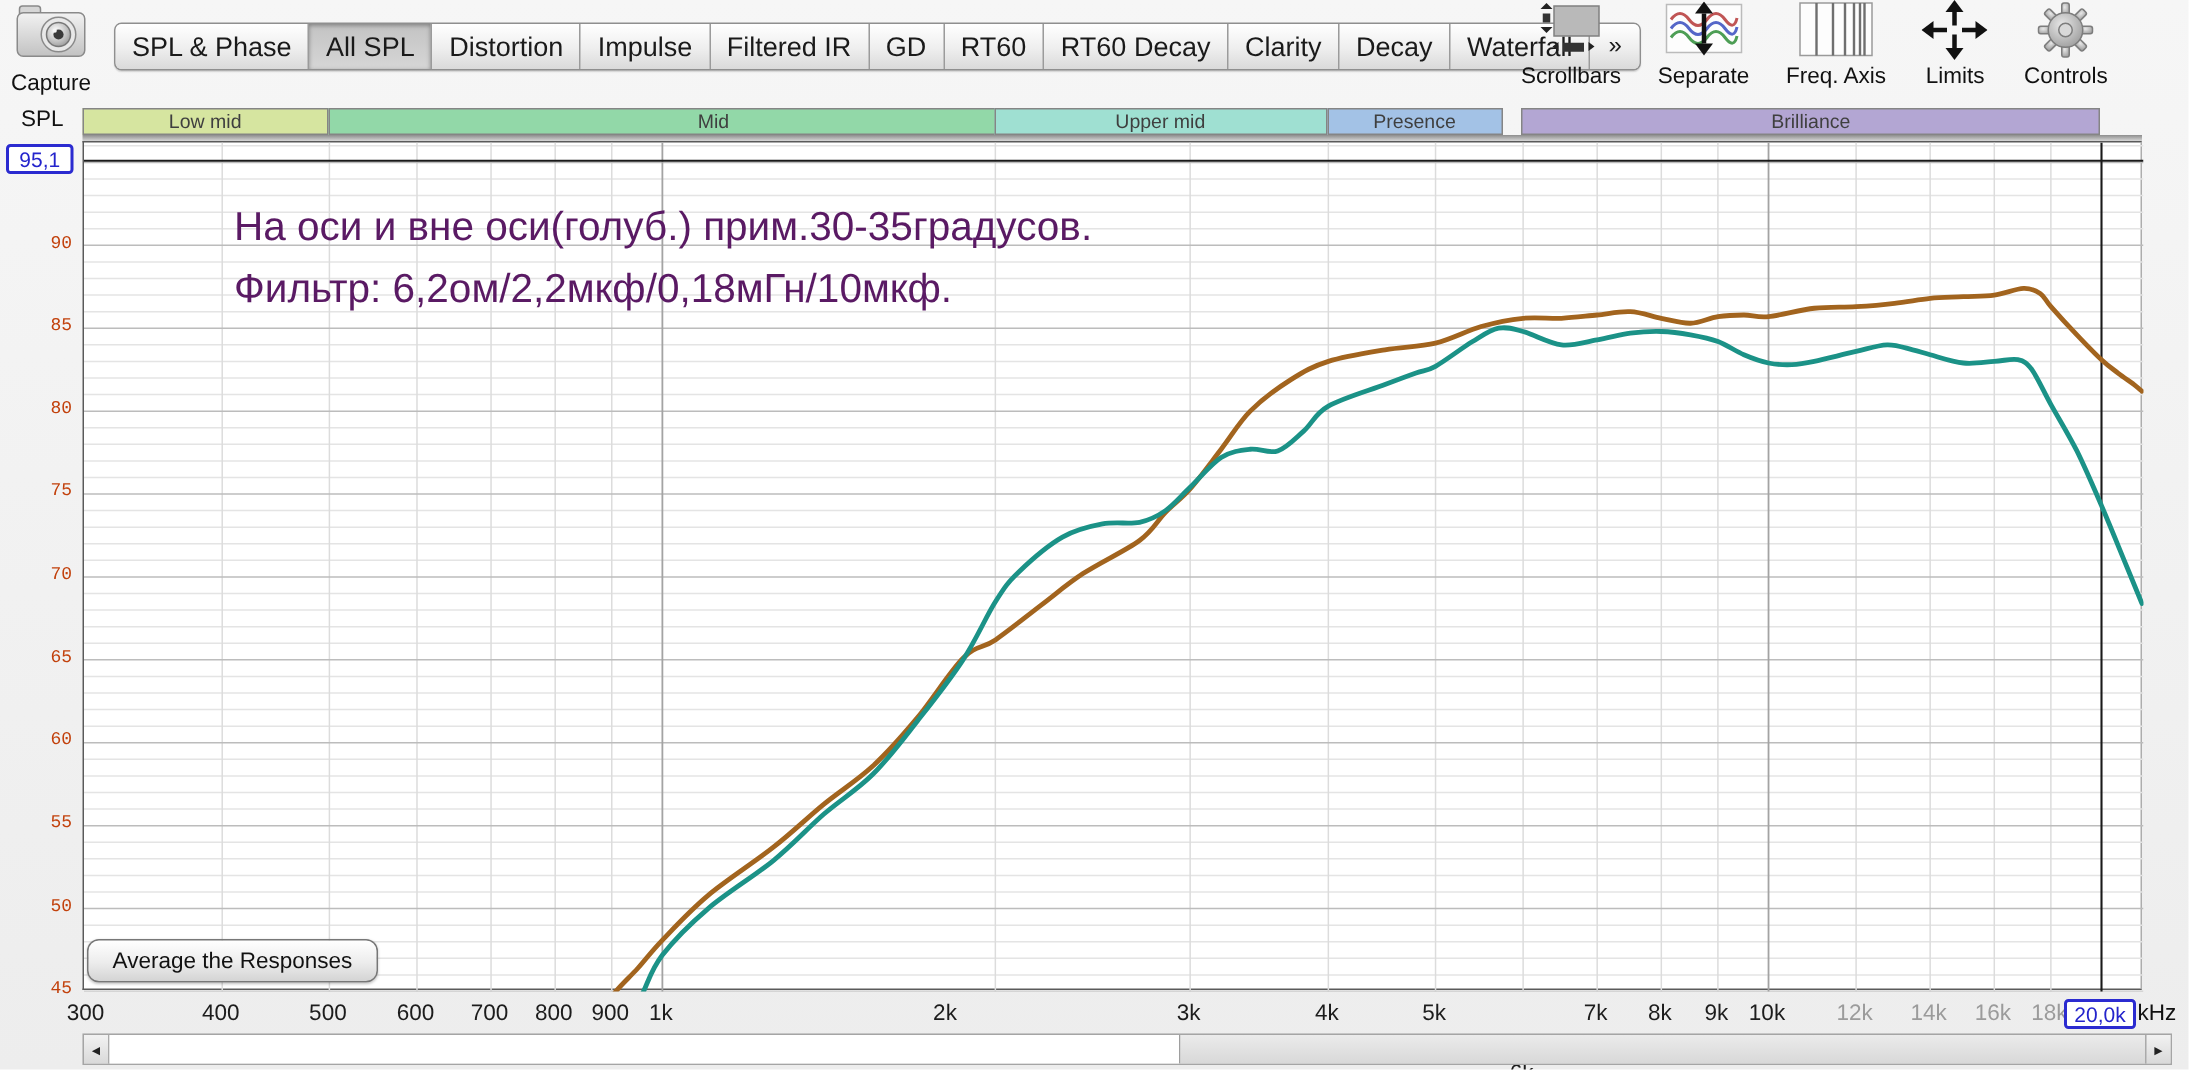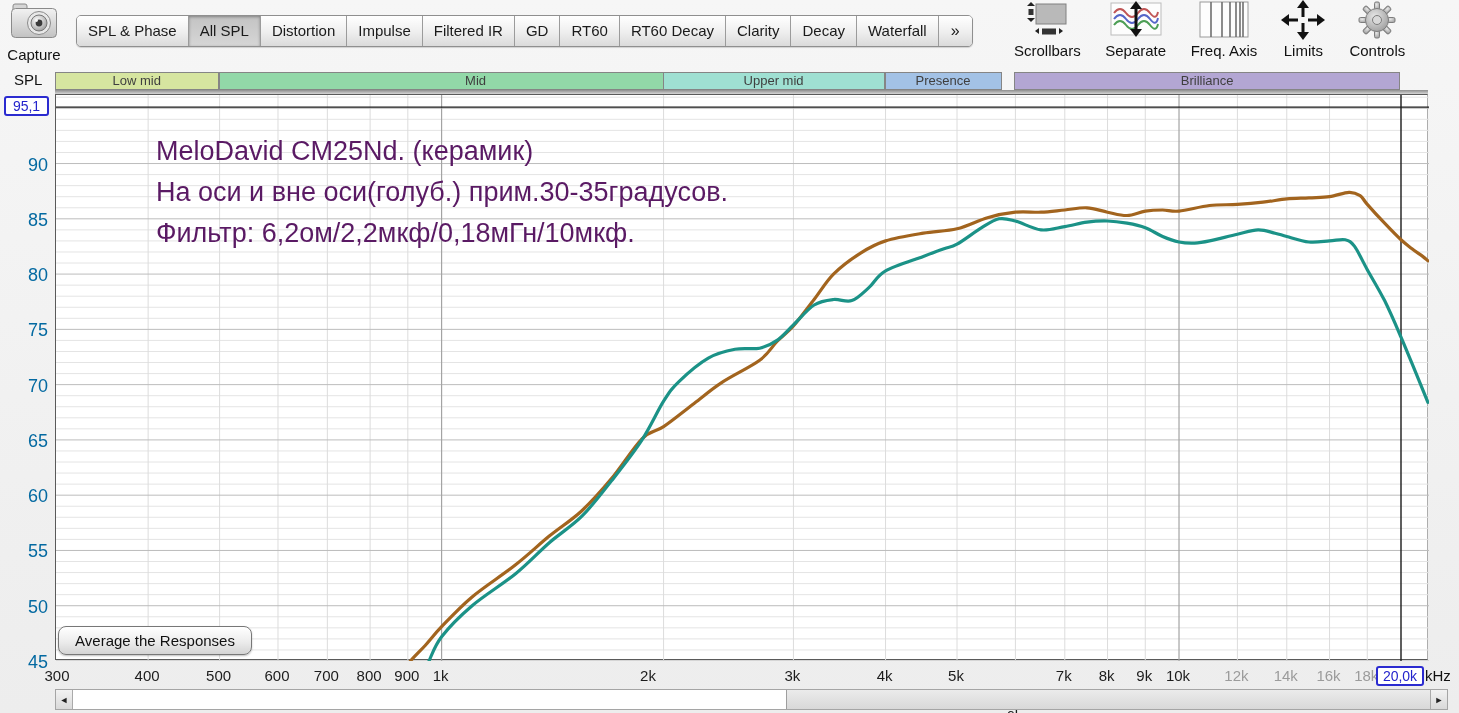--- a/index.html
+++ b/index.html
@@ -13,21 +13,21 @@
 
   
   .capture { position:absolute; left:5px; top:2px; width:58px; text-align:center; cursor:default; }
   .capture .cap-label { font-size:15px; color:#111; margin-top:2px; }
   .tabbar {
     position:absolute; left:76px; top:15px; height:32px;
     display:inline-flex; border:1px solid #8f8f8f; border-radius:5px;
     overflow:hidden; background:#e8e8e8; box-shadow:0 1px 1px rgba(0,0,0,.15);
   }
   .tab {
-    height:30px; line-height:30px; padding:0 11px; font-size:15px; color:#1a1a1a;
+    height:30px; line-height:30px; padding:0 11px; font-size:18px; color:#1a1a1a;
     background: linear-gradient(#ffffff, #eeeeee 55%, #dadada);
     border-left:1px solid #9b9b9b; white-space:nowrap; cursor:default;
   }
   .tab:first-child { border-left:none; }
   .tab.active {
     background: linear-gradient(#c3c3c3, #d6d6d6);
     box-shadow: inset 0 1px 3px rgba(0,0,0,.35);
   }
   .tab.overflow { font-size:16px; padding:0 12px; }
   .tools { position:absolute; left:1002px; top:0; display:flex; align-items:flex-start; }
@@ -44,21 +44,21 @@
 
   
   .plot {
     position:absolute; left:55px; top:94px; width:1373px; height:566px;
     background:#ffffff; border:1px solid #5a5a5a; border-right-color:#adadad;
   }
   .plot svg { position:absolute; left:0; top:0; }
   .annotation { position:absolute; left:100px; top:36px; font-size:27px; line-height:41px;
     color:#5a1a64; white-space:nowrap; pointer-events:none; }
 
-  .ytick { position:absolute; left:0; width:48px; text-align:right; font-size:18px; color:#0369a1; }
+  .ytick { position:absolute; left:0; width:48px; text-align:right; font-size:12px; color:#c2410c;font-family:Liberation Mono, monospace; }
   .xtick { position:absolute; top:667px; transform:translateX(-50%); font-size:15px; color:#1c1c1c; white-space:nowrap; }
   .xtick.muted { color:#9b9b9b; }
   .limit-box {
     position:absolute; background:#ffffff; border:2px solid #2b2bd0; border-radius:3px;
     color:#2424cc; font-size:14px; text-align:center; line-height:16px; z-index:5;
   }
   .khz { position:absolute; left:1425px; top:667px; font-size:15px; color:#111; }
 
   .avg-btn {
     position:absolute; left:58px; top:626px; width:194px; height:29px;
@@ -296,21 +296,20 @@
         <line x1="0" y1="68.5390625" x2="1373" y2="68.5390625" stroke="#bcbcbc" stroke-width="1"></line>
         <line x1="0" y1="13.265625" x2="1373" y2="13.265625" stroke="#bcbcbc" stroke-width="1"></line>
         <line x1="385.58503318424744" y1="0" x2="385.58503318424744" y2="568" stroke="#a3a3a3" stroke-width="1.2"></line>
         <line x1="1123.0122792994414" y1="0" x2="1123.0122792994414" y2="568" stroke="#a3a3a3" stroke-width="1.2"></line>
         <line x1="0" y1="12.160156250000114" x2="1373" y2="12.160156250000114" stroke="#1a1a1a" stroke-width="1.4"></line>
         <line x1="1345" y1="0" x2="1345" y2="568" stroke="#1a1a1a" stroke-width="1.4"></line>
         <path d="M344.6,582.6 C346.1,580.0 349.5,572.4 353.6,567.1 C357.7,561.8 363.8,556.4 369.2,550.5 C374.5,544.6 377.8,539.8 385.6,531.7 C393.4,523.6 403.8,512.2 416.1,501.9 C428.4,491.6 446.7,480.0 459.6,469.8 C472.5,459.7 482.3,450.1 493.3,441.1 C504.4,432.1 515.6,425.2 525.9,415.7 C536.3,406.1 545.5,395.6 555.5,383.6 C565.5,371.6 577.4,352.5 586.0,343.8 C594.7,335.1 598.9,337.5 607.6,331.6 C616.2,325.7 628.4,315.8 638.1,308.4 C647.8,301.1 655.0,294.6 666.0,287.4 C676.9,280.2 694.5,272.1 703.7,265.3 C712.9,258.5 715.4,252.2 721.0,246.5 C726.6,240.8 731.2,238.0 737.4,231.0 C743.6,224.0 751.4,213.2 758.1,204.5 C764.8,195.9 769.8,186.8 777.5,179.1 C785.3,171.3 795.9,163.6 804.6,158.1 C813.3,152.6 819.1,149.2 829.6,145.9 C840.0,142.6 855.4,140.2 867.3,138.2 C879.2,136.2 890.3,136.3 901.0,133.8 C911.7,131.2 921.8,125.5 931.5,122.7 C941.3,119.9 950.5,118.1 959.4,117.2 C968.3,116.3 976.8,117.5 985.0,117.2 C993.3,116.8 1001.1,115.7 1008.8,115.0 C1016.4,114.2 1023.8,112.4 1030.9,112.8 C1038.0,113.1 1044.9,115.9 1051.5,117.2 C1058.2,118.5 1064.7,120.7 1071.0,120.5 C1077.3,120.3 1083.3,117.0 1089.3,116.1 C1095.2,115.2 1101.0,115.0 1106.6,115.0 C1112.2,115.0 1115.2,116.8 1123.0,116.1 C1130.8,115.3 1143.8,111.7 1153.5,110.5 C1163.3,109.4 1172.5,110.0 1181.4,109.4 C1190.3,108.9 1198.8,108.2 1207.0,107.2 C1215.3,106.3 1223.1,104.7 1230.8,103.9 C1238.4,103.2 1245.7,103.2 1252.9,102.8 C1260.0,102.4 1266.9,102.6 1273.5,101.7 C1280.2,100.8 1287.9,97.5 1293.0,97.3 C1298.0,97.1 1301.0,98.6 1304.1,100.6 C1307.1,102.6 1307.2,104.8 1311.3,109.4 C1315.3,114.0 1322.9,122.3 1328.6,128.2 C1334.2,134.1 1340.4,140.6 1345.0,144.8 C1349.6,149.1 1352.4,150.9 1356.0,153.7 C1359.6,156.4 1364.0,159.4 1366.7,161.4 C1369.3,163.4 1371.0,165.1 1371.9,165.8" fill="none" stroke="#a2641e" stroke-width="3.2" stroke-linecap="round" stroke-linejoin="round"></path>
         <path d="M365.8,582.6 C366.9,580.0 369.2,573.9 372.5,567.1 C375.8,560.3 378.3,551.1 385.6,541.7 C392.9,532.3 403.8,521.2 416.1,510.7 C428.4,500.2 446.7,489.2 459.6,478.7 C472.5,468.2 482.3,457.3 493.3,447.7 C504.4,438.1 515.6,431.5 525.9,421.2 C536.3,410.9 545.5,398.5 555.5,385.8 C565.5,373.1 577.4,358.2 586.0,344.9 C594.7,331.6 601.4,316.0 607.6,306.2 C613.8,296.4 615.7,293.5 623.2,286.3 C630.7,279.1 643.0,268.4 652.3,263.1 C661.6,257.8 670.5,255.9 679.0,254.3 C687.6,252.6 696.7,254.6 703.7,253.2 C710.7,251.7 715.4,249.3 721.0,245.4 C726.6,241.5 731.2,235.8 737.4,229.9 C743.6,224.0 751.4,214.3 758.1,210.0 C764.8,205.8 771.2,205.2 777.5,204.5 C783.8,203.8 789.9,207.6 795.8,205.6 C801.8,203.6 807.5,197.3 813.1,192.4 C818.8,187.4 820.5,180.9 829.6,175.8 C838.6,170.6 857.6,165.1 867.3,161.4 C877.0,157.7 882.3,155.7 888.0,153.7 C893.6,151.6 894.7,152.7 901.0,149.2 C907.3,145.7 918.7,136.9 925.7,132.7 C932.7,128.4 937.4,124.9 943.0,123.8 C948.6,122.7 952.4,124.2 959.4,126.0 C966.4,127.9 976.8,133.9 985.0,134.9 C993.3,135.8 1001.1,132.8 1008.8,131.6 C1016.4,130.3 1023.8,128.1 1030.9,127.1 C1038.0,126.2 1044.9,125.8 1051.5,126.0 C1058.2,126.2 1064.7,127.1 1071.0,128.2 C1077.3,129.3 1083.3,130.4 1089.3,132.7 C1095.2,134.9 1101.0,139.1 1106.6,141.5 C1112.2,143.9 1117.7,145.9 1123.0,147.0 C1128.4,148.1 1133.6,148.3 1138.6,148.1 C1143.7,147.9 1146.4,147.4 1153.5,145.9 C1160.7,144.4 1173.3,141.1 1181.4,139.3 C1189.5,137.4 1195.8,135.1 1202.1,134.9 C1208.4,134.7 1214.3,137.1 1219.1,138.2 C1223.9,139.3 1225.1,140.0 1230.8,141.5 C1236.4,143.0 1245.7,146.3 1252.9,147.0 C1260.0,147.8 1267.5,146.3 1273.5,145.9 C1279.6,145.6 1285.0,143.9 1289.2,144.8 C1293.3,145.7 1294.9,146.5 1298.6,151.4 C1302.2,156.4 1306.3,165.6 1311.3,174.7 C1316.3,183.7 1322.9,194.4 1328.6,205.6 C1334.2,216.9 1339.7,229.8 1345.0,242.1 C1350.3,254.4 1356.1,268.8 1360.6,279.7 C1365.1,290.6 1370.0,302.7 1371.9,307.3" fill="none" stroke="#1b9287" stroke-width="3.2" stroke-linecap="round" stroke-linejoin="round"></path>
       </svg>
     <div class="annotation" id="annotation" style="color: rgb(90, 26, 100);">
-        <div>MeloDavid CM25Nd. (керамик)</div>
         <div>На оси и вне оси(голуб.) прим.30-35градусов.</div>
         <div>Фильтр: 6,2ом/2,2мкф/0,18мГн/10мкф.</div>
       </div>
   </div>
 
   <div id="yticks">
       <div class="ytick" style="top: 154.539px;">90</div>
       <div class="ytick" style="top: 209.812px;">85</div>
       <div class="ytick" style="top: 265.086px;">80</div>
       <div class="ytick" style="top: 320.359px;">75</div>
@@ -323,21 +322,21 @@
     </div>
   <div id="xticks">
       <div class="xtick" style="left: 57px;">300</div>
       <div class="xtick" style="left: 147.133px;">400</div>
       <div class="xtick" style="left: 218.597px;">500</div>
       <div class="xtick" style="left: 276.988px;">600</div>
       <div class="xtick" style="left: 326.356px;">700</div>
       <div class="xtick" style="left: 369.121px;">800</div>
       <div class="xtick" style="left: 406.842px;">900</div>
       <div class="xtick" style="left: 440.585px;">1k</div>
-      <div class="xtick" style="left: 648px;">2k</div>
+      <div class="xtick" style="left: 630px;">2k</div>
       <div class="xtick" style="left: 792.427px;">3k</div>
       <div class="xtick" style="left: 884.56px;">4k</div>
       <div class="xtick" style="left: 956.025px;">5k</div>
       <div class="xtick" style="left: 1014.41px; margin-top: 40px;">6k</div>
       <div class="xtick" style="left: 1063.78px;">7k</div>
       <div class="xtick" style="left: 1106.55px;">8k</div>
       <div class="xtick" style="left: 1144.27px;">9k</div>
       <div class="xtick" style="left: 1178.01px;">10k</div>
       <div class="xtick muted" style="left: 1236.4px;">12k</div>
       <div class="xtick muted" style="left: 1285.77px;">14k</div>

